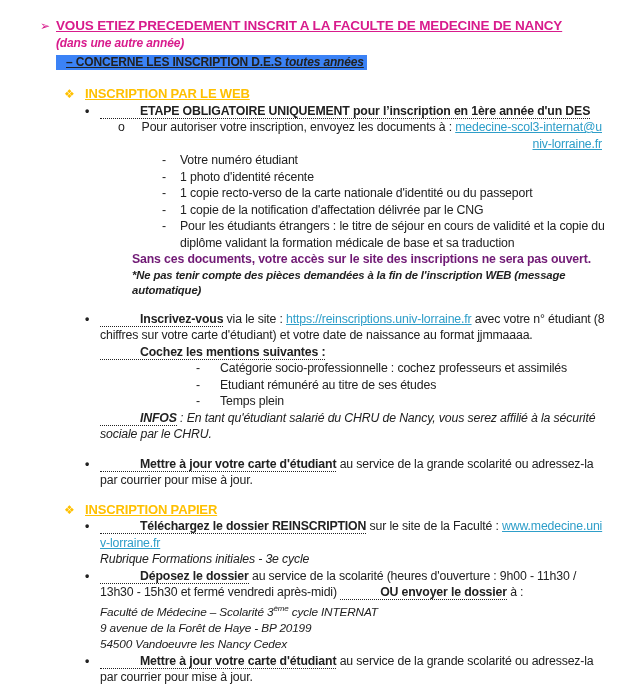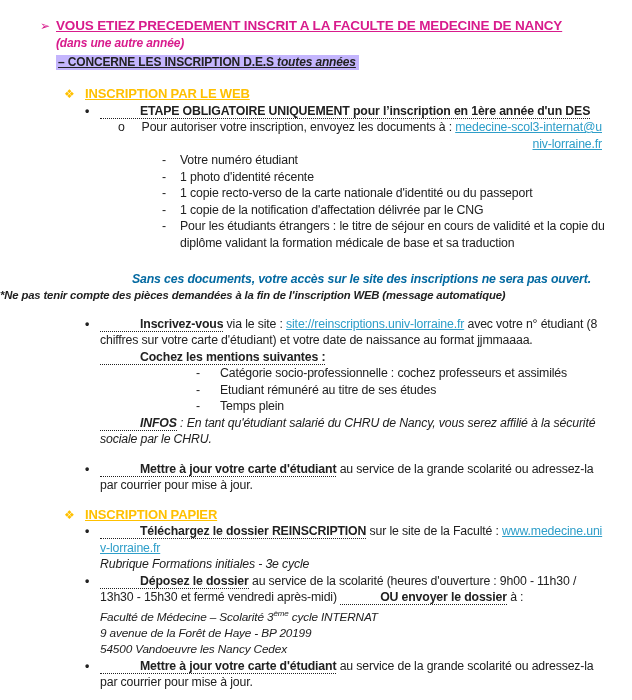--- a/index.html
+++ b/index.html
@@ -12,43 +12,43 @@
   .it{font-style:italic;}
   .dotted{font-weight:700;border-bottom:1px dotted currentColor;padding-left:40px;}
   a.link{color:#2E9EC9;text-decoration:underline;word-break:break-all;cursor:pointer;}
 
   
   .h1-row{margin-left:40px;display:flex;align-items:baseline;}
   .h1-arrow{color:#D81B8C;font-size:12px;flex:0 0 16px;}
   .h1-title{color:#D81B8C;font-weight:700;font-size:13.5px;text-decoration:underline;}
   .h1-sub{margin-left:56px;color:#D81B8C;font-weight:700;font-style:italic;font-size:12px;line-height:15px;margin-top:1px;}
   .concerne-row{margin-left:56px;margin-top:3px;}
-  .hl{background:#c4b5fd;font-weight:700;text-decoration:underline;padding:0 3px 1px 2px;font-size:12px;}
+  .hl{background:#3b82f6;font-weight:700;text-decoration:underline;padding:0 3px 1px 10px;font-size:12px;}
 
   .sec-head{display:flex;align-items:baseline;margin-left:64px;}
   .sec-diamond{color:#FFC000;flex:0 0 21px;font-size:12px;}
   .sec-title{color:#FFC000;font-weight:700;font-size:13px;text-decoration:underline;}
 
   
   .b1{display:flex;margin-left:85px;margin-right:26px;}
   .b1 .bullet{flex:0 0 15px;font-weight:700;}
   .b1 .content{flex:1;}
   .b2{display:flex;margin-left:118px;margin-right:30px;}
   .b2 .bullet{flex:0 0 18px;}
   .b2 .content{flex:1;text-align:right;}
   .dash-list{margin:0;}
   .d1{display:flex;margin-left:162px;margin-right:26px;}
   .d1 .bullet{flex:0 0 18px;}
   .d1 .content{flex:1;}
   .d2{display:flex;margin-left:196px;margin-right:26px;}
   .d2 .bullet{flex:0 0 24px;}
   .d2 .content{flex:1;}
 
-  .pink-note{margin-left:132px;color:#0369a1;font-weight:700;font-style:italic;margin-top:20px;}
-  .star-note{font-weight:700;font-style:italic;font-size:11.3px;line-height:15px;}
+  .pink-note{margin-left:132px;color:#701a75;font-weight:700;}
+  .star-note{margin-left:132px;font-weight:700;font-style:italic;font-size:11.3px;line-height:15px;}
 
   .addr{font-weight:400;font-style:italic;font-size:11.8px;}
   sup{font-size:8px;}
   .gap-md{height:13px;}
   .gap-lg{height:16px;}
 </style>
 </head>
 <body>
 
 <div class="doc">
@@ -102,21 +102,21 @@
     </div>
   </div>
 
   <div class="pink-note">Sans ces documents, votre accès sur le site des inscriptions ne sera pas ouvert.</div>
   <div class="star-note">*Ne pas tenir compte des pièces demandées à la fin de l'inscription WEB (message automatique)</div>
 
   <div class="gap-md"></div>
 
   <div class="b1">
     <span class="bullet">•</span>
-    <span class="content"><span class="dotted">Inscrivez-vous</span><span> via le site : </span><a class="link">site://reinscriptions.univ-lorraine.fr</a><span> avec votre n° étudiant (8 chiffres sur votre carte d'étudiant) et votre date de naissance au format jjmmaaaa.</span>
+    <span class="content"><span class="dotted">Inscrivez-vous</span><span> via le site : </span><a class="link">https://reinscriptions.univ-lorraine.fr</a><span> avec votre n° étudiant (8 chiffres sur votre carte d'étudiant) et votre date de naissance au format jjmmaaaa.</span>
       <div><span class="dotted">Cochez les mentions suivantes :</span></div>
     </span>
   </div>
 
   <div class="dash-list">
     <div class="d2">
       <span class="bullet">-</span>
       <span class="content">Catégorie socio-professionnelle : cochez professeurs et assimilés</span>
     </div>
     <div class="d2">

